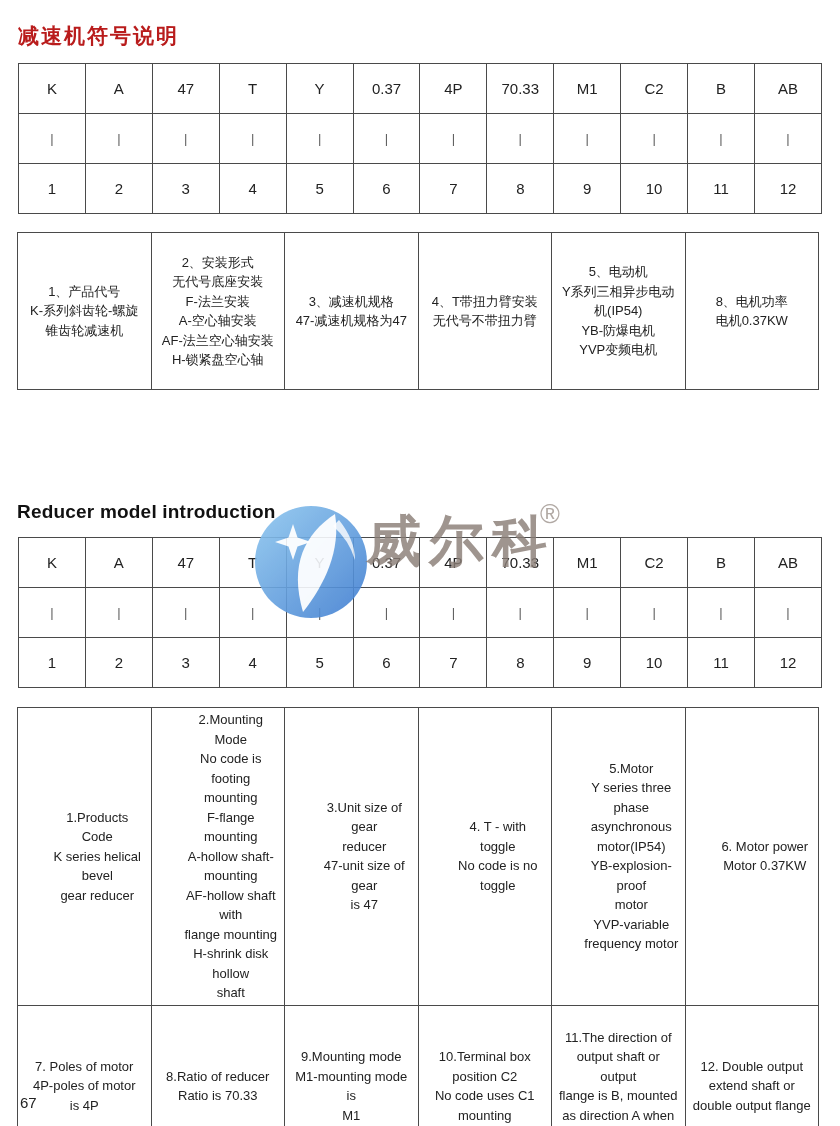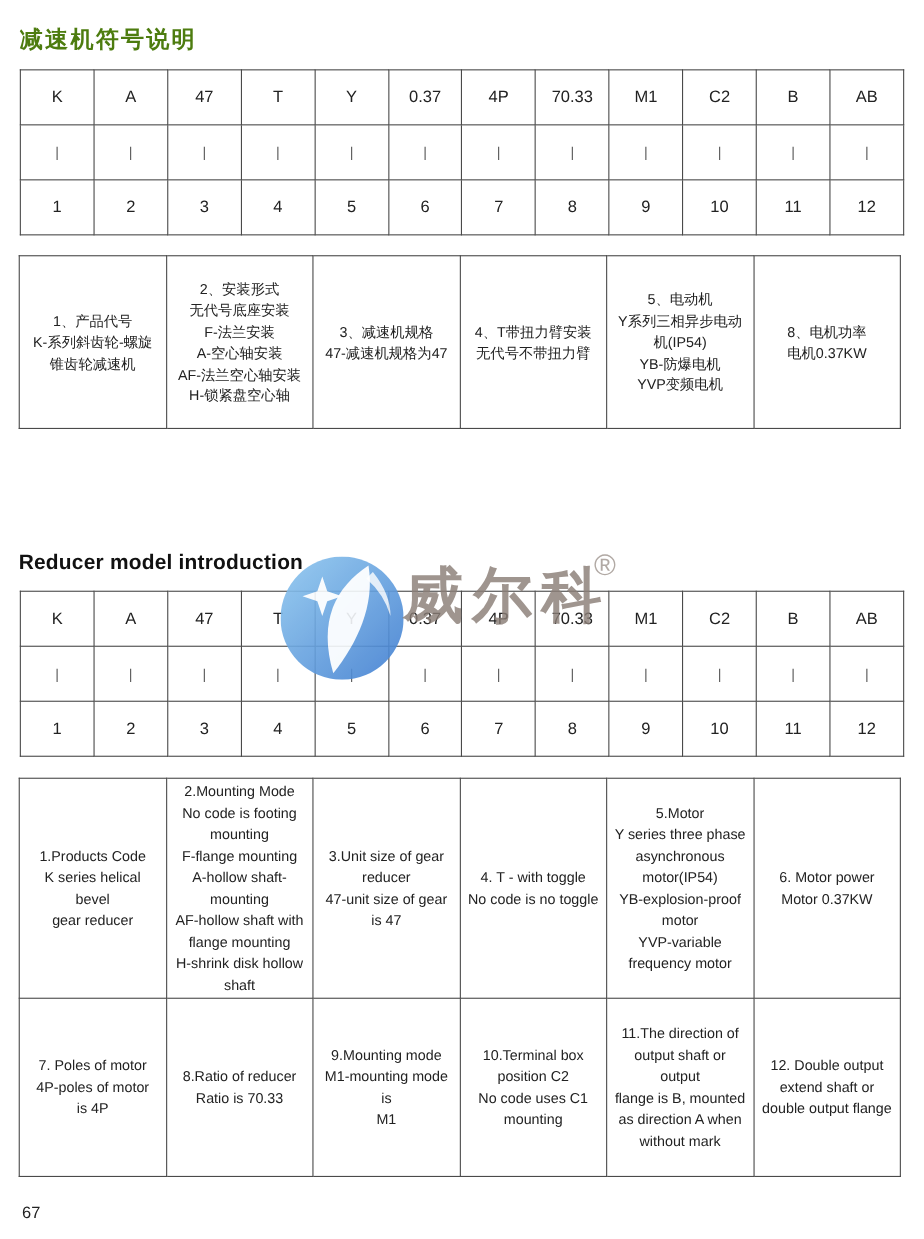--- a/index.html
+++ b/index.html
@@ -3,21 +3,21 @@
 <meta charset="utf-8">
 <style>
   html,body{margin:0;padding:0;background:#ffffff;}
   .page{
     position:relative;width:840px;height:1126px;background:#ffffff;
     font-family:"Liberation Sans","DejaVu Sans",sans-serif;color:#1f1f1f;
     overflow:hidden;
   }
   .title-cn{
     position:absolute;left:18px;top:22px;margin:0;
-    font-size:21px;font-weight:600;letter-spacing:2px;color:#4d7c0f;
+    font-size:21px;font-weight:600;letter-spacing:2px;color:#b91c1c;
   }
   .title-en{
     position:absolute;left:17px;top:501px;margin:0;
     font-size:19px;font-weight:bold;letter-spacing:.2px;color:#111;
   }
   table{border-collapse:collapse;table-layout:fixed;}
   .code-table{position:absolute;left:18px;width:804px;}
   .code-table td{
     border:1px solid #4a4a4a;text-align:center;vertical-align:middle;
     height:49px;font-size:15px;color:#222;padding:0;
@@ -27,21 +27,21 @@
   #code-table-en{top:537px;}
   .desc-table{position:absolute;left:17px;width:802px;}
   .desc-table td{
     border:1px solid #4a4a4a;text-align:center;vertical-align:middle;
     font-size:13px;line-height:1.5;color:#222;white-space:pre-line;padding:2px 6px;
   }
   #desc-table-cn{top:232px;}
   #desc-table-cn tr.r1 td{height:152px;}
   #desc-table-cn tr.r2 td{height:83px;}
   #desc-table-en{top:707px;}
-  #desc-table-en tr.r1 td{height:166px;}
+  #desc-table-en tr.r1 td{height:166px;padding-left:32px;}
   #desc-table-en tr.r2 td{height:157px;}
   .page-number{position:absolute;left:20px;top:1094px;font-size:15px;color:#222;}
   
   .watermark{position:absolute;left:0;top:0;width:728px;height:1126px;pointer-events:none;z-index:5;}
   .wm-logo{position:absolute;left:255px;top:506px;width:112px;height:112px;opacity:.9;}
   .wm-cn{
     position:absolute;left:366px;top:514px;width:190px;
     font-size:55px;font-weight:bold;letter-spacing:8px;line-height:1;
     color:rgba(138,126,118,.82);white-space:nowrap;
   }

